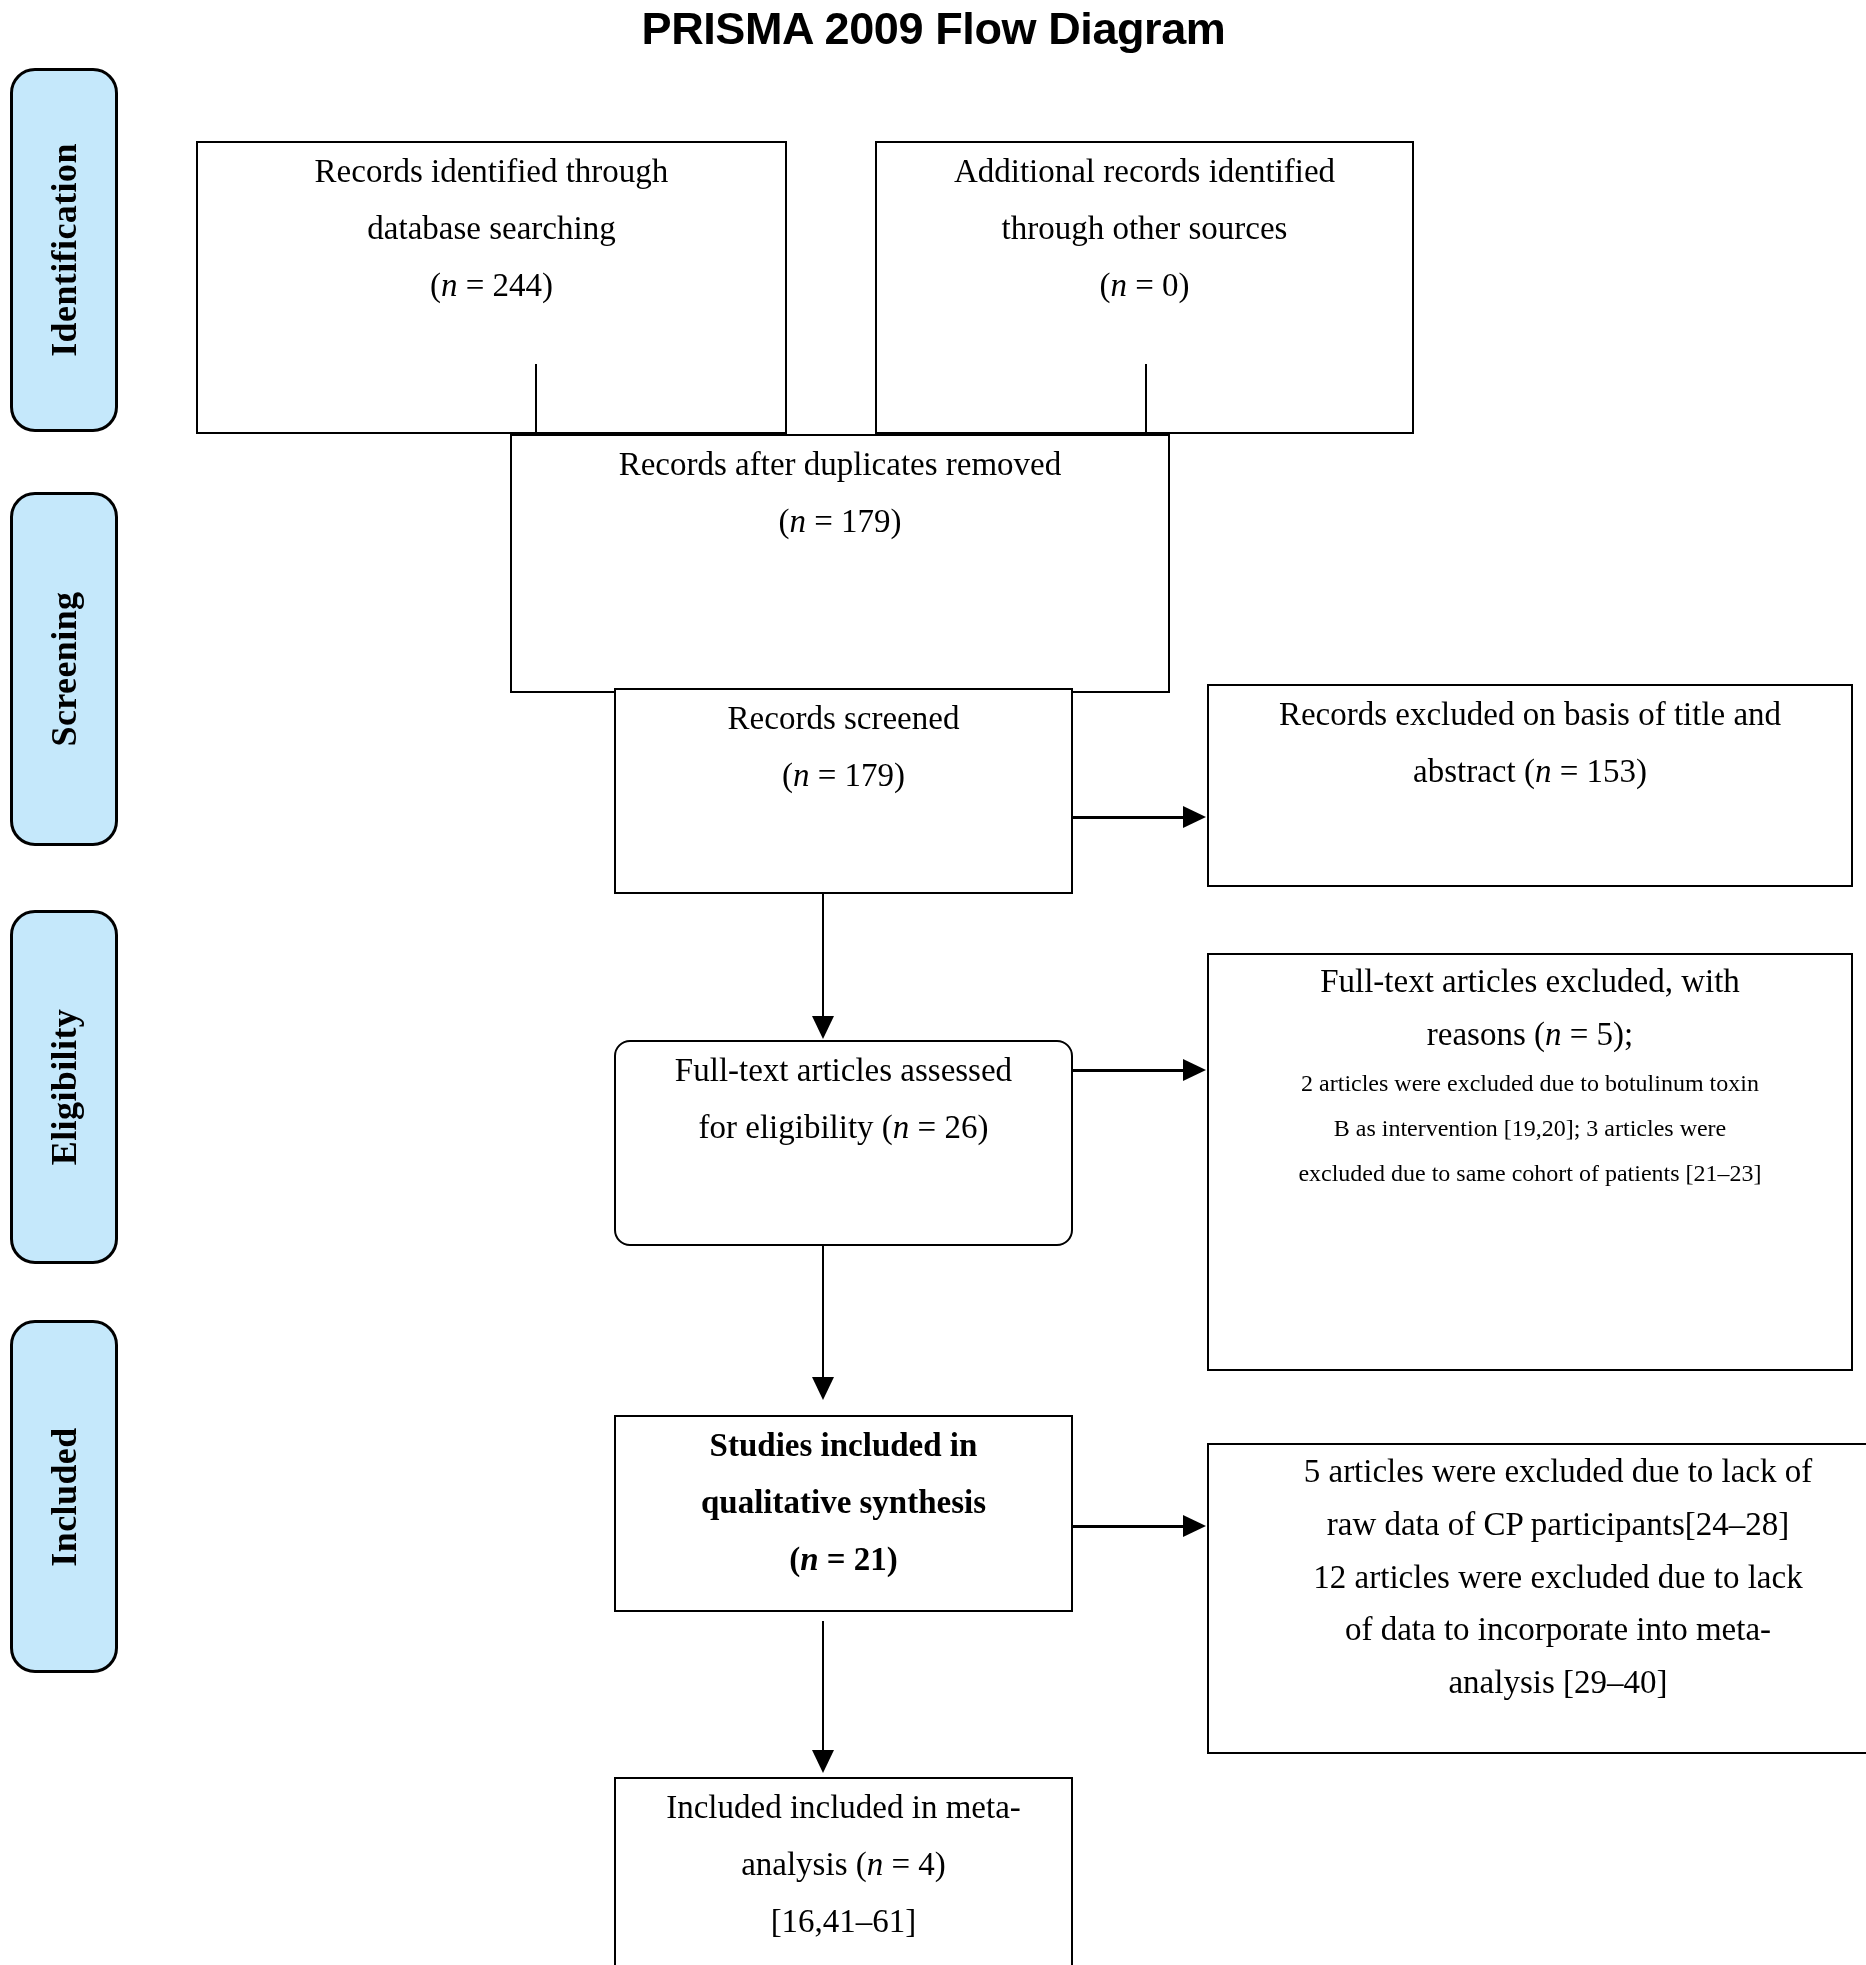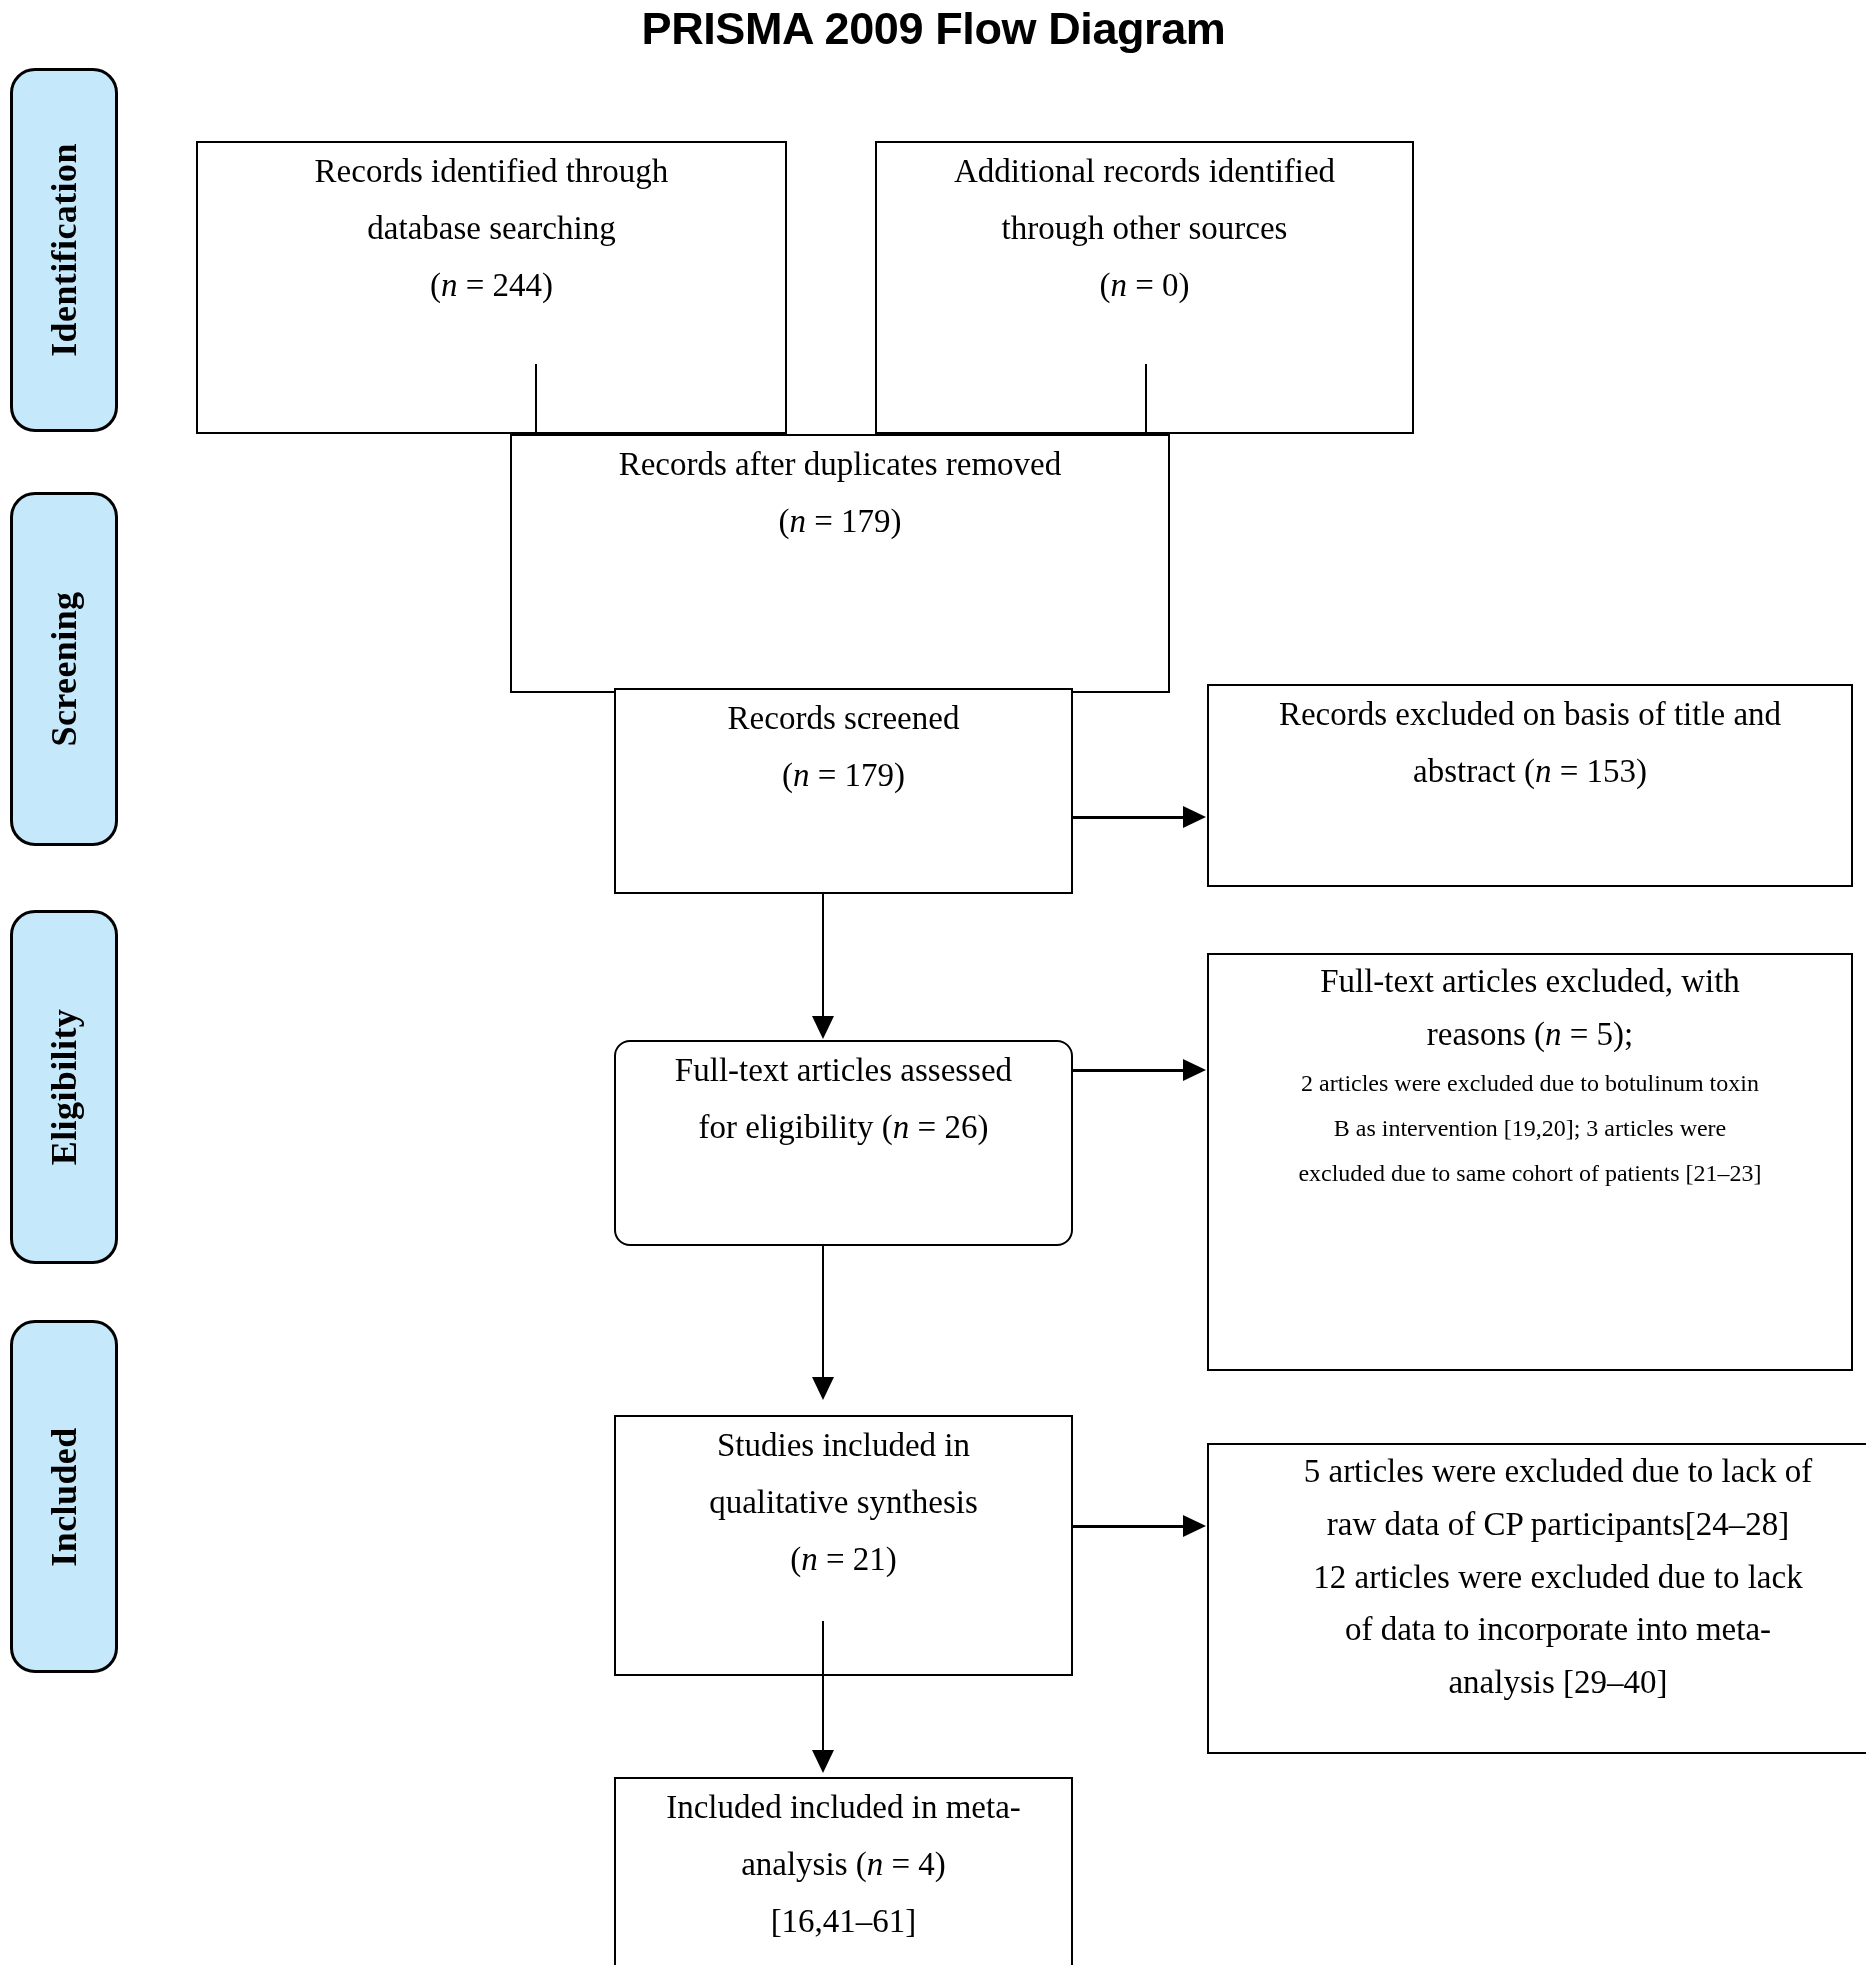--- a/index.html
+++ b/index.html
@@ -214,21 +214,21 @@
       <span><span>reasons (</span><i>n</i><span> = 5);</span></span>
       <span class="sm">2 articles were excluded due to botulinum toxin</span>
       <span class="sm">B as intervention [19,20]; 3 articles were</span>
       <span class="sm">excluded due to same cohort of patients [21–23]</span>
     </div>
   </div>
 
   <div class="vline" style="left:822px; top:1246px; height:134px;"></div>
   <div class="arrow-down" style="left:812px; top:1377px;"></div>
 
-  <div class="flow-box" style="left:614px; top:1415px; width:459px; height:261px;">
+  <div class="flow-box" style="left:614px; top:1415px; width:459px; height:197px;font-weight:bold;">
     <div class="box-text">
       <span>Studies included in</span><br>
       <span>qualitative synthesis</span><br>
       <span><span>(</span><i>n</i><span> = 21)</span></span>
     </div>
   </div>
 
   <div class="hline" style="left:1073px; top:1525px; width:110px;"></div>
   <div class="arrow-right" style="left:1183px; top:1515px;"></div>
 

